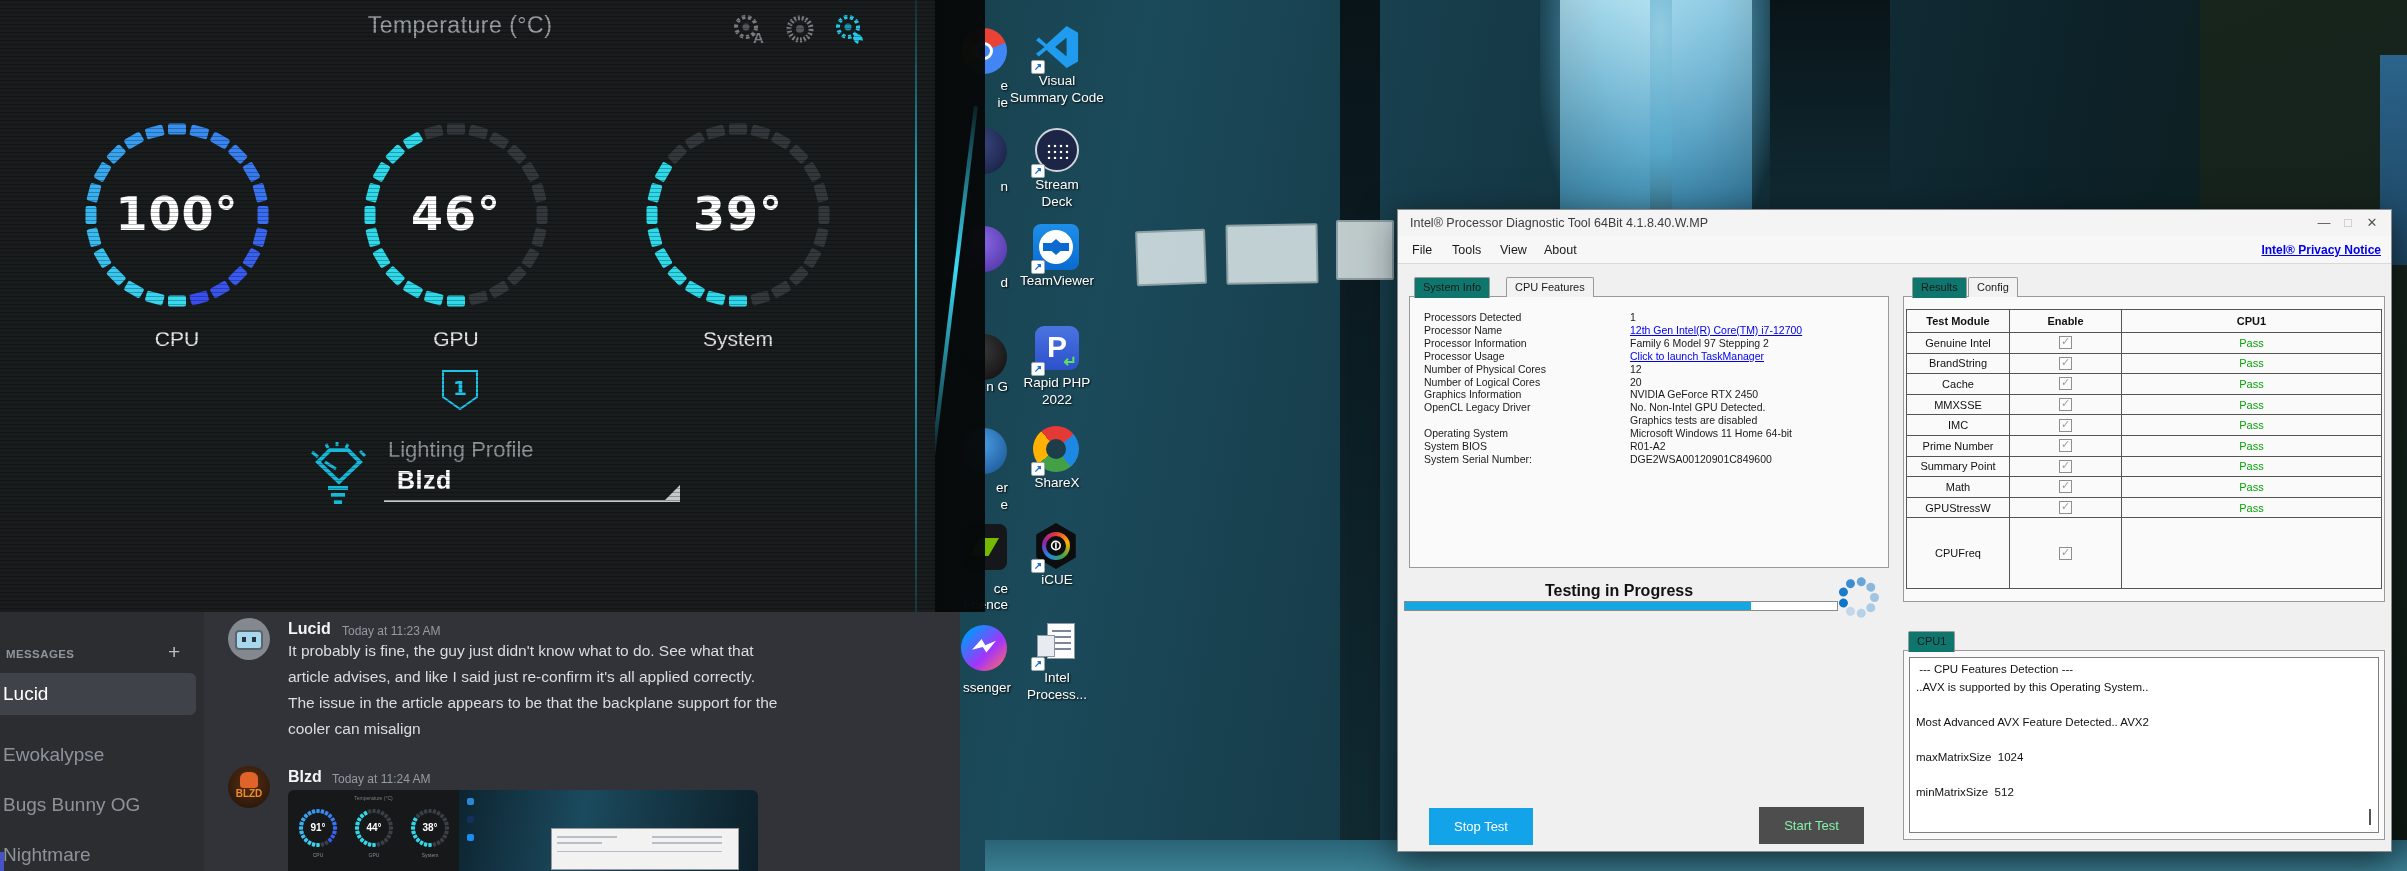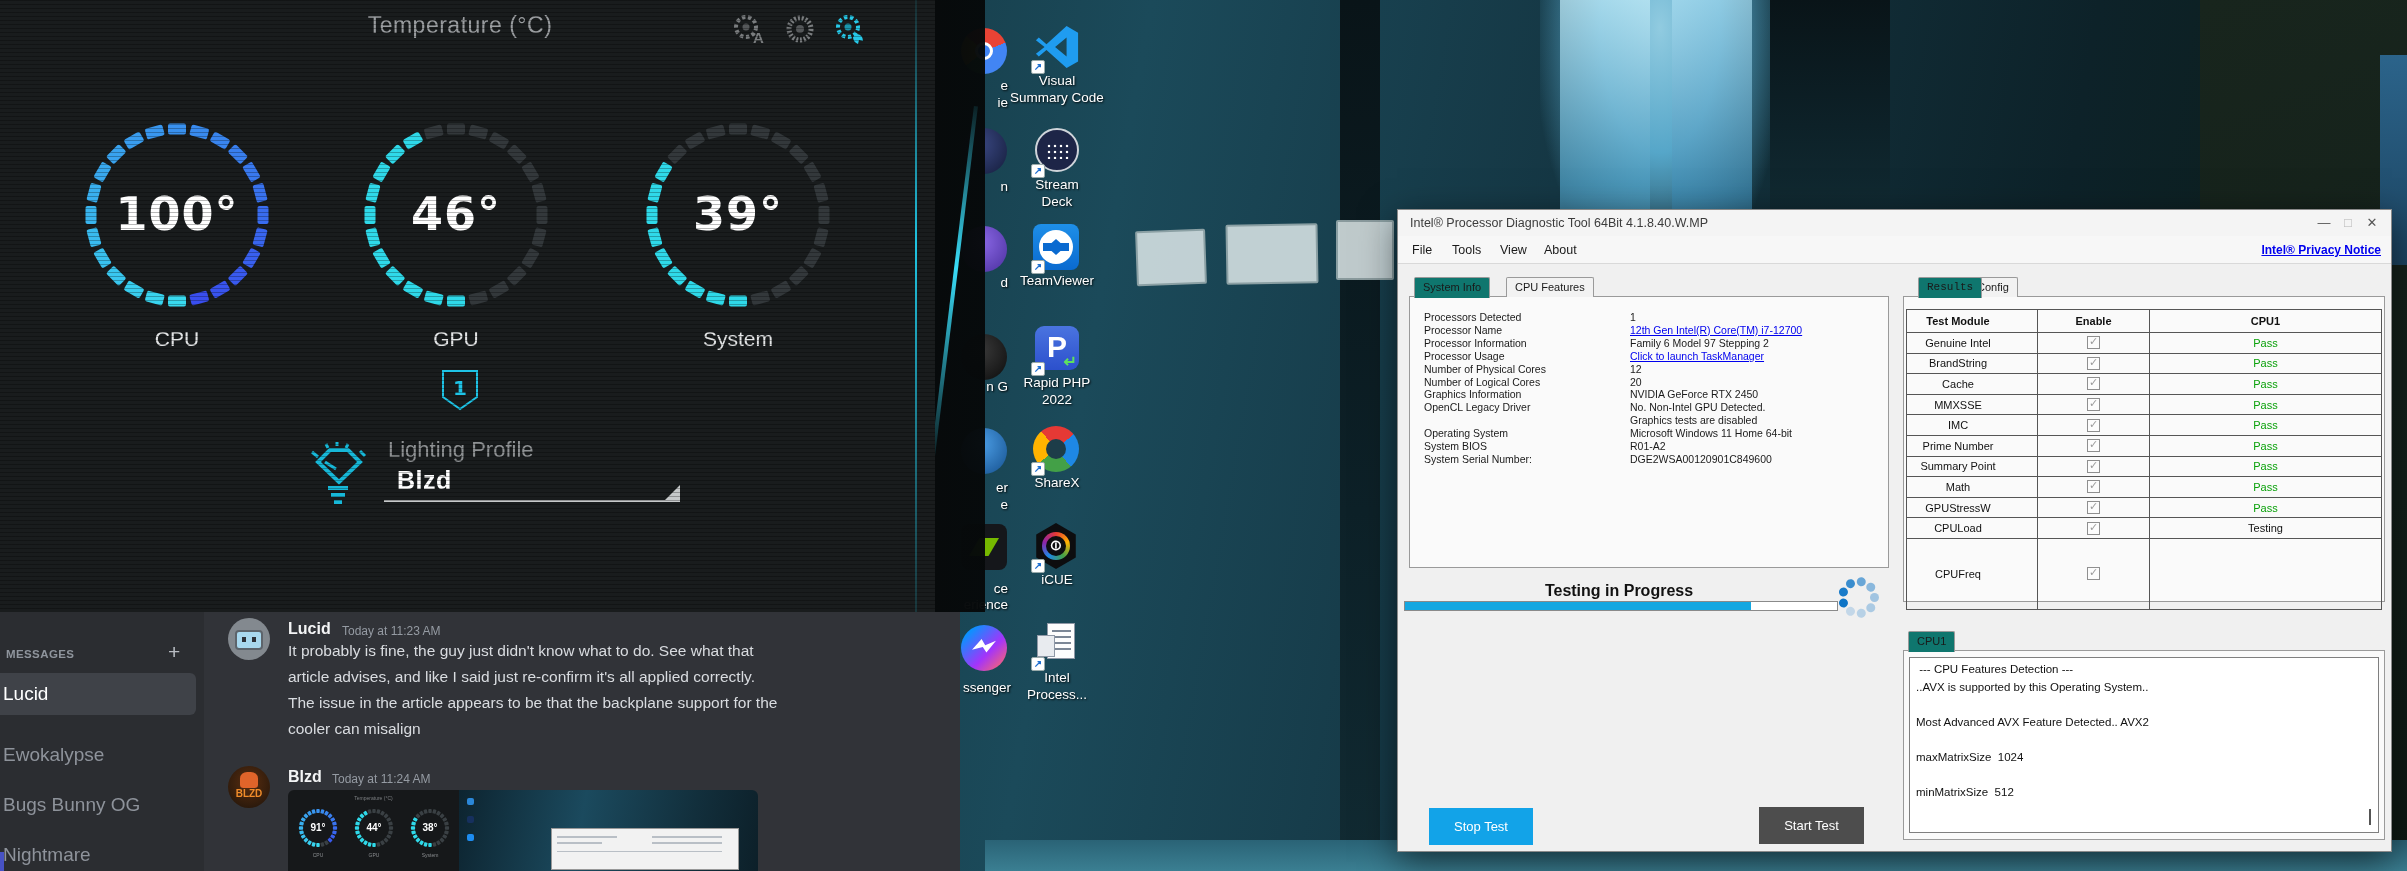--- a/index.html
+++ b/index.html
@@ -133,21 +133,21 @@
   .si-label{width:206px;flex:none;}
   .si-value{white-space:pre;}
   .si-value.link{color:#0000ee;text-decoration:underline;}
   .res-table{position:absolute;left:2px;top:12px;width:476px;border:1px solid #555;font-size:11px;color:#111;}
   .res-tr{display:flex;border-top:1px solid #555;height:20.6px;}
   .res-tr.head{border-top:none;height:22px;font-weight:bold;}
   .res-tr.tall{height:71px;}
   .res-c{border-left:1px solid #555;display:flex;align-items:center;justify-content:center;}
   .res-c:first-child{border-left:none;}
   .c-mod{width:102px;flex:none;}
-  .c-en{width:112px;flex:none;margin-left:28px;}
+  .c-en{width:112px;flex:none;}
   .c-cpu{flex:1;}
   .pass{color:#0aa10a;}
   .cbx{width:13px;height:13px;border:1px solid #8f8f8f;background:#fcfcfc;position:relative;}
   .cbx:after{content:"✓";position:absolute;left:1px;top:-2px;font-size:11px;color:#9b9b9b;}
   .prog-label{font-size:16px;font-weight:bold;color:#111;text-align:center;}
   .prog-track{position:absolute;background:#fff;border:1px solid #8a8a8a;height:10px;}
   .prog-fill{height:8px;background:#14a7e1;}
   .spin{width:46px;height:46px;}
   .spin i{position:absolute;left:50%;top:50%;width:9px;height:9px;margin:-4.5px;border-radius:50%;background:#0d74c6;}
   .spin i:nth-child(1){transform:rotate(160deg) translate(16px);opacity:1;}
@@ -157,21 +157,21 @@
   .spin i:nth-child(5){transform:rotate(320deg) translate(16px);opacity:.45;}
   .spin i:nth-child(6){transform:rotate(0deg) translate(16px);opacity:.35;}
   .spin i:nth-child(7){transform:rotate(40deg) translate(16px);opacity:.3;}
   .spin i:nth-child(8){transform:rotate(80deg) translate(16px);opacity:.25;}
   .spin i:nth-child(9){transform:rotate(120deg) translate(16px);opacity:.2;}
   .listbox{position:absolute;background:#fff;border:1px solid #7f7f7f;font-size:11.5px;line-height:17.4px;color:#111;
     padding:3px 6px;overflow:hidden;white-space:pre;}
   .scrollmark{position:absolute;width:2px;background:#555;}
   .btn{position:absolute;font-size:13px;text-align:center;}
   .btn-stop{background:#12a3e8;color:#fff;}
-  .btn-start{background:#4d4d4d;color:#ffffff;}
+  .btn-start{background:#4d4d4d;color:#86efac;}
 
   .purple-sliver{left:0;top:852px;width:4px;height:19px;background:#4752c4;}
 </style>
 </head>
 <body>
 
 <div class="screen">
 
   <div class="abs wallpaper"></div>
   <div class="abs wp-glow"></div>
@@ -652,21 +652,21 @@
             <span class="si-value">R01-A2</span>
           </div>
           <div class="si-row">
             <span class="si-label">System Serial Number:</span>
             <span class="si-value">DGE2WSA00120901C849600</span>
           </div>
         </div>
     </div>
 
     <div class="grp" style="left:505px;top:86px;width:482px;height:306px;">
-      <span class="tab active" style="left:14px;font-family:Liberation Mono, monospace;">Results</span>
+      <span class="tab active" style="left:8px;">Results</span>
       <span class="tab" style="left:64px;">Config</span>
       <div class="res-table" id="res-table">
           <div class="res-tr head">
             <div class="res-c c-mod">Test Module</div>
             <div class="res-c c-en">Enable</div>
             <div class="res-c c-cpu">CPU1</div>
           </div>
           <div class="res-tr">
             <div class="res-c c-mod">Genuine Intel</div>
             <div class="res-c c-en">
@@ -722,27 +722,20 @@
               <span class="cbx"></span>
             </div>
             <div class="res-c c-cpu pass">Pass</div>
           </div>
           <div class="res-tr">
             <div class="res-c c-mod">GPUStressW</div>
             <div class="res-c c-en">
               <span class="cbx"></span>
             </div>
             <div class="res-c c-cpu pass">Pass</div>
-          </div>
-          <div class="res-tr">
-            <div class="res-c c-mod">CPULoad</div>
-            <div class="res-c c-en">
-              <span class="cbx"></span>
-            </div>
-            <div class="res-c c-cpu">Testing</div>
           </div>
           <div class="res-tr tall">
             <div class="res-c c-mod">CPUFreq</div>
             <div class="res-c c-en">
               <span class="cbx"></span>
             </div>
             <div class="res-c c-cpu"></div>
           </div>
         </div>
     </div>

